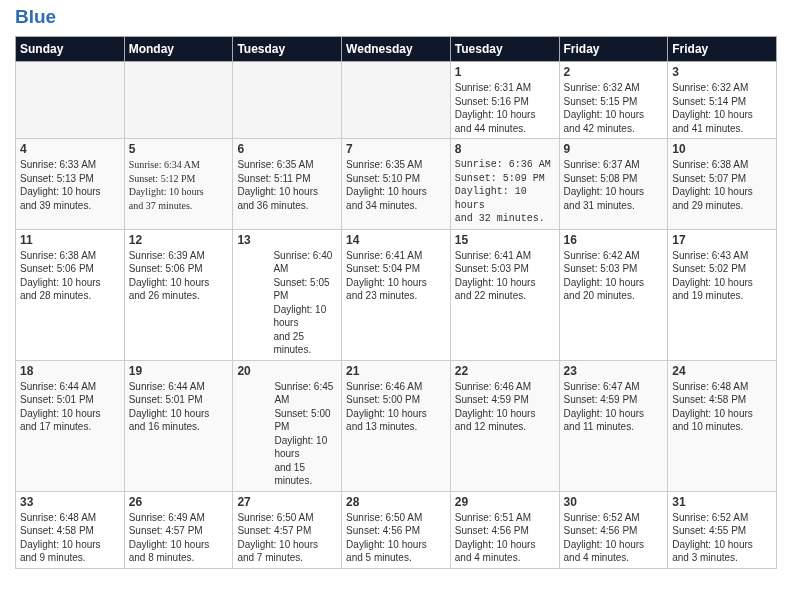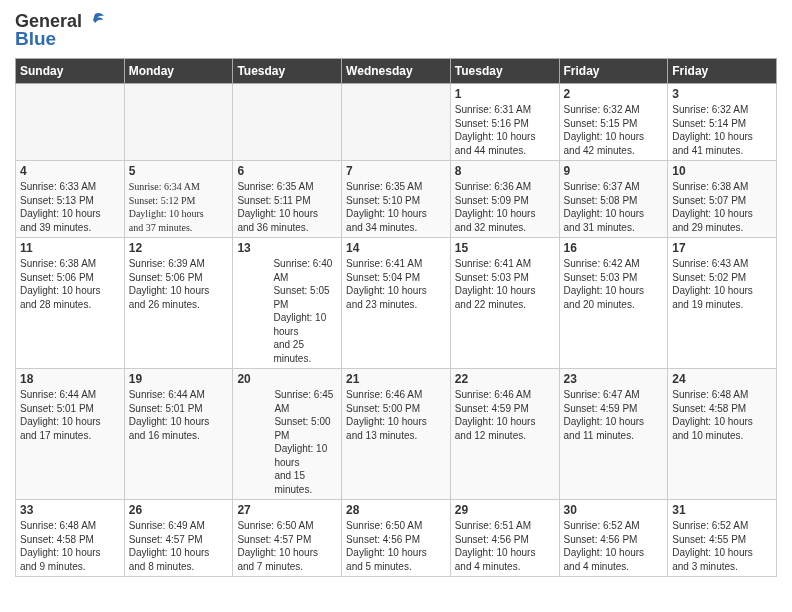--- a/index.html
+++ b/index.html
@@ -37,21 +37,21 @@
     .subtitle {
       font-size: 14px;
       color: #555;
     }
     .calendar {
       width: 100%;
       border-collapse: collapse;
       border: 1px solid #ccc;
     }
     .calendar th {
-      background: #404040;
+      background: #0f172a;
       color: #fff;
       font-size: 12px;
       font-weight: bold;
       padding: 5px 4px;
       text-align: left;
       border: 1px solid #aaa;
     }
     .calendar td {
       vertical-align: top;
       border: 1px solid #ccc;
@@ -78,26 +78,20 @@
       font-size: 10px;
       line-height: 1.35;
       color: #333;
     }
   </style>
 </head>
 <body>
 
 <div class="header">
   <div class="logo">
-    <div class="logo-line">
-      <span style="font-size:18px;font-weight:bold;color:#333;">General</span>
-      <svg width="22" height="22" viewBox="0 0 22 22">
-        <path d="M11 4 C14 2, 18 3, 20 6 C17 5, 14 6, 12 9 C14 7, 18 7, 19 10 C16 9, 13 10, 11 13 L9 10 C10 8, 10 6, 11 4Z" fill="#2e6db4"></path>
-      </svg>
-    </div>
     <span style="font-size:19px;font-weight:bold;color:#2e6db4;margin-top:-4px;">Blue</span>
   </div>
   <div class="title-section">
     <div class="main-title"></div>
     <div class="subtitle"></div>
   </div>
 </div>
 
 <table class="calendar">
   <thead>
@@ -163,21 +157,21 @@
         </td>
         <td>
           <span class="day-number">7</span>
           <div class="day-info" style="white-space: pre-line;">Sunrise: 6:35 AM
 Sunset: 5:10 PM
 Daylight: 10 hours
 and 34 minutes.</div>
         </td>
         <td>
           <span class="day-number">8</span>
-          <div class="day-info" style="white-space: pre-line;">Sunrise: 6:36 AM
+          <div class="day-info" style="white-space: pre-line; font-family: Liberation Mono, monospace;">Sunrise: 6:36 AM
 Sunset: 5:09 PM
 Daylight: 10 hours
 and 32 minutes.</div>
         </td>
         <td>
           <span class="day-number">9</span>
           <div class="day-info" style="white-space: pre-line;">Sunrise: 6:37 AM
 Sunset: 5:08 PM
 Daylight: 10 hours
 and 31 minutes.</div>

